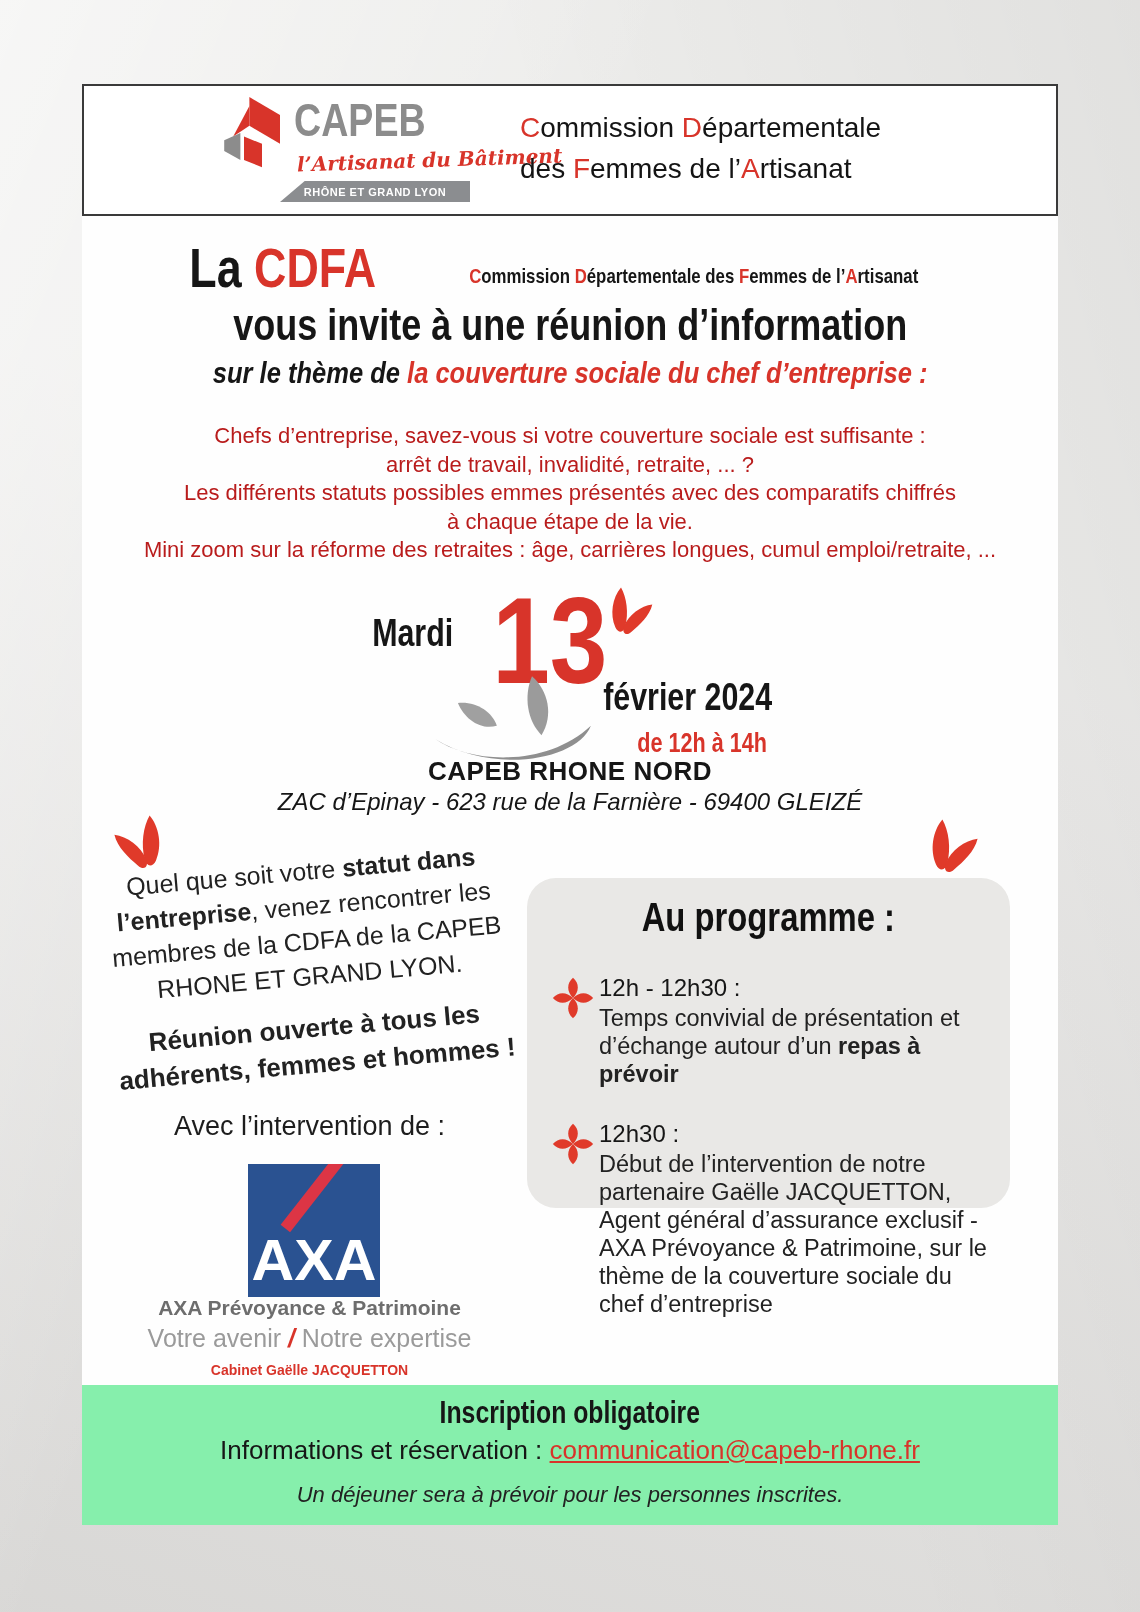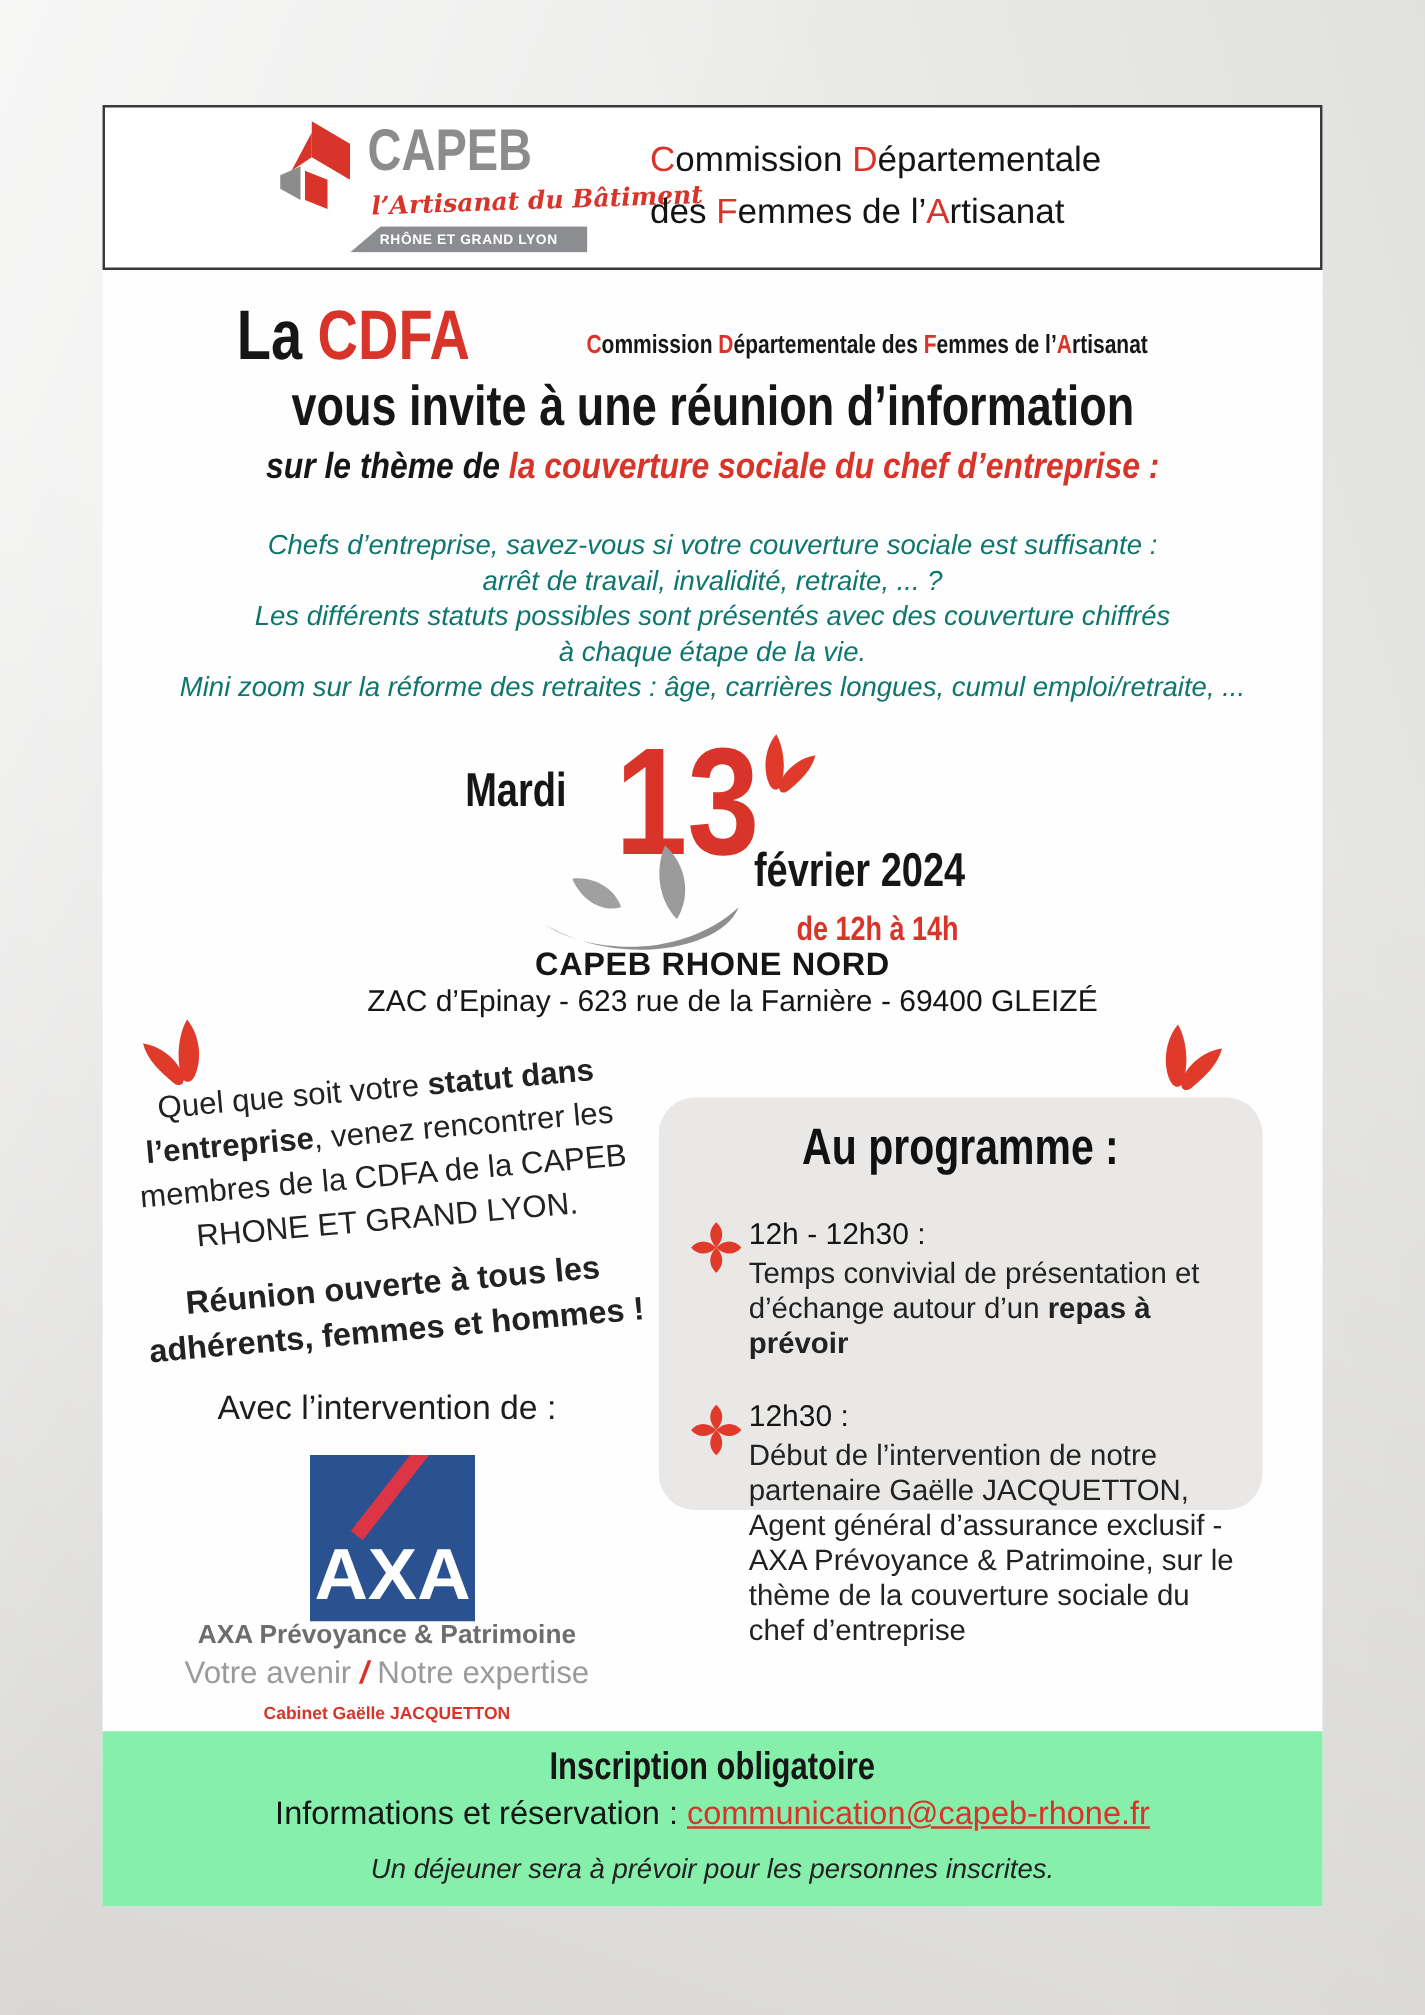--- a/index.html
+++ b/index.html
@@ -33,30 +33,30 @@
   .logo-banner span{color:#fff;font-size:11px;font-weight:700;letter-spacing:.5px;}
   .hdr-title{left:436px;top:21px;width:516px;font-size:28px;line-height:41px;color:#141414;}
 
   
   .h1-row{left:0;top:155px;width:100%;display:flex;justify-content:center;align-items:flex-end;gap:14px;}
   .h1-big{font-size:56px;line-height:58px;}
   .h1-sub{font-size:21px;padding-bottom:9px;}
   .h2{left:0;top:215px;width:100%;font-size:45px;}
   .h3{left:0;top:273px;width:100%;font-size:29px;font-style:italic;}
   .h3 .condensed{transform:scaleX(.88);}
-  .intro-par{left:0;top:338px;width:100%;font-size:22px;line-height:28.5px;font-style:italic;color:#0f766e;}
+  .intro-par{left:0;top:338px;width:100%;font-size:22px;line-height:28.5px;color:#b91c1c;}
 
   
   .weekday{left:280px;top:528px;font-size:38px;}
   .bigday{left:400px;top:496px;font-size:122px;line-height:122px;color:#d8342a;}
   .bigday .condensed{transform:scaleX(.85);}
   .monthyear{left:500px;top:592px;font-size:38px;}
   .time-red{left:420px;top:644px;width:400px;text-align:center;font-size:27px;color:#d8342a;}
   .venue{left:0;top:672px;width:100%;font-size:26px;font-weight:700;letter-spacing:.5px;}
-  .address{left:16px;top:704px;width:100%;font-size:24px;}
+  .address{left:0;top:704px;width:100%;font-size:24px;font-style:italic;}
 
   
   .pitch-block{left:22px;top:770px;width:410px;text-align:center;transform:rotate(-5deg);}
   .pitch{font-size:25px;line-height:35px;color:#222;}
   .open-invite{margin-top:16px;font-size:26px;line-height:36px;font-weight:700;color:#222;}
   .intervention{left:25px;top:1027px;width:405px;text-align:center;font-size:27px;color:#1d1d1d;}
   .axa-box{left:166px;top:1068px;width:132px;height:133px;background:#2a5291;overflow:hidden;margin-top:12px;}
   .axa-stripe{position:absolute;left:88px;top:-8px;width:12px;height:92px;background:#dc3545;
               transform:rotate(38deg);transform-origin:50% 0;}
   .axa-word{position:absolute;left:0;bottom:4px;width:100%;text-align:center;color:#fff;
@@ -124,21 +124,21 @@
   <div class="abs h2 center">
     <span class="condensed">vous invite à une réunion d’information</span>
   </div>
   <div class="abs h3 center">
     <span class="condensed"><span>sur le thème de </span><span class="seg-red">la couverture sociale du chef d’entreprise :</span></span>
   </div>
 
   <div class="abs intro-par center">
     <div>Chefs d’entreprise, savez-vous si votre couverture sociale est suffisante :</div>
     <div>arrêt de travail, invalidité, retraite, ... ?</div>
-    <div>Les différents statuts possibles sont présentés avec des couverture chiffrés</div>
+    <div>Les différents statuts possibles emmes présentés avec des comparatifs chiffrés</div>
     <div>à chaque étape de la vie.</div>
     <div>Mini zoom sur la réforme des retraites : âge, carrières longues, cumul emploi/retraite, ...</div>
   </div>
 
   <div class="abs weekday">
     <span class="condensed">Mardi</span>
   </div>
   <div class="abs bigday">
     <span class="condensed">13</span>
   </div>

